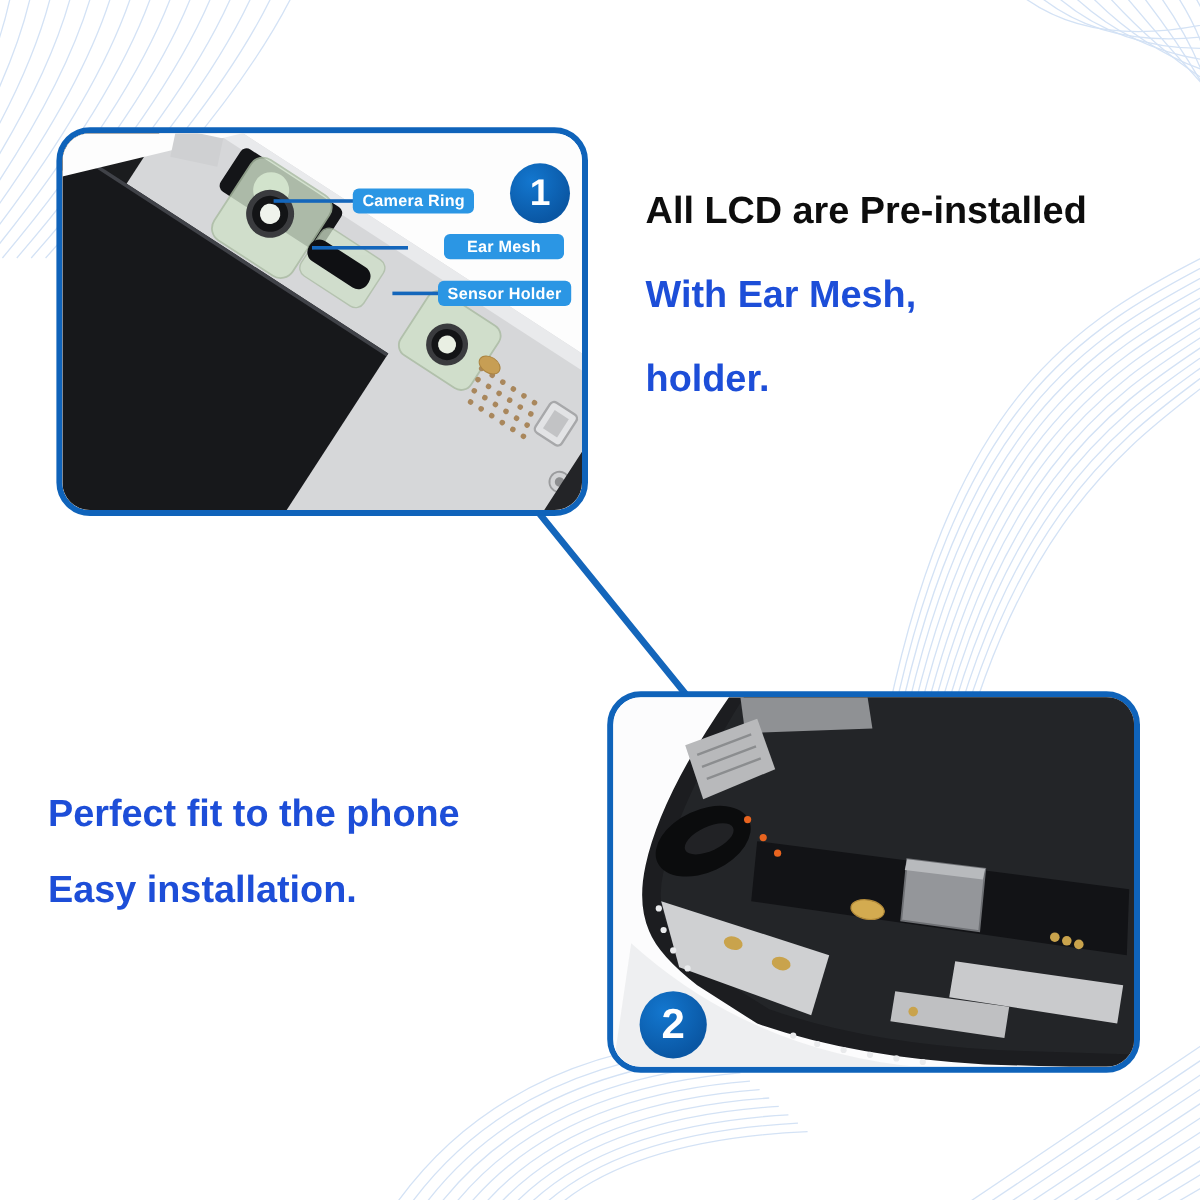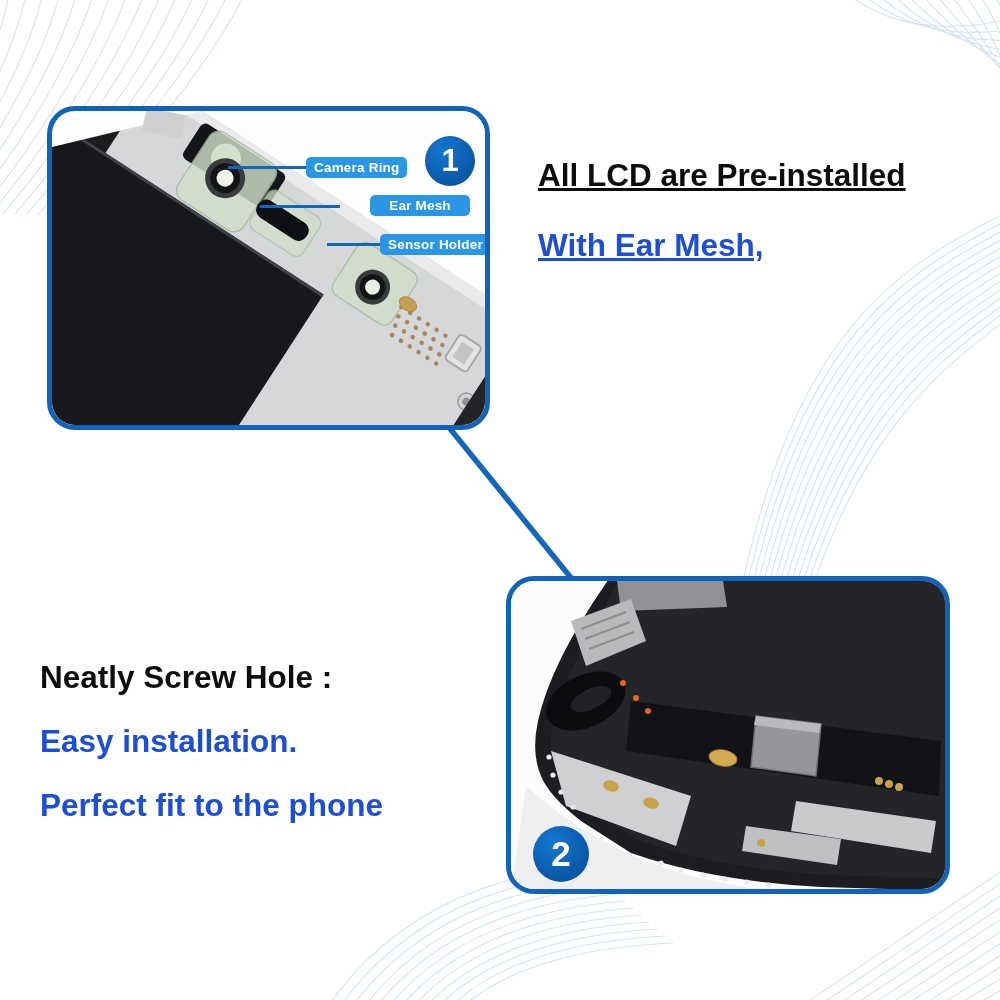--- a/index.html
+++ b/index.html
@@ -21,41 +21,41 @@
   .photo-card svg.art{position:absolute;left:0;top:0;width:100%;height:100%;display:block;}
 
   
   .pill{
     position:absolute;height:21px;min-width:100px;box-sizing:border-box;
     display:flex;align-items:center;justify-content:center;
     background:#2b96e4;color:#ffffff;font-weight:bold;font-size:13.5px;
     border-radius:5px;padding:0 8px;letter-spacing:.2px;white-space:nowrap;
   }
   .leader{position:absolute;height:3px;background:#1466bb;}
-  #callout-camera .pill{left:254px;top:46px;}
+  #callout-camera .pill{left:242px;top:46px;}
   #callout-camera .leader{left:176px;top:55px;width:80px;}
   #callout-ear .pill{left:286px;top:84px;margin-left:32px;}
   #callout-ear .leader{left:208px;top:94px;width:80px;}
-  #callout-sensor .pill{left:328px;top:123px;}
+  #callout-sensor .pill{left:313px;top:123px;}
   #callout-sensor .leader{left:275px;top:132px;width:59px;}
 
   
   .step{
     position:absolute;border-radius:50%;
     background:radial-gradient(circle at 36% 30%, #1377cf 0%, #0a57a4 72%);
     color:#ffffff;font-weight:bold;display:flex;align-items:center;justify-content:center;
   }
   #step1{left:373px;top:25px;width:50px;height:50px;font-size:31px;}
   #step2{left:22px;top:245px;width:56px;height:56px;font-size:35px;}
 
   
   .textblock{position:absolute;}
   .textblock p{margin:0;font-weight:bold;white-space:nowrap;}
   #headline{left:538px;top:140px;}
-  #headline p{font-size:31.5px;line-height:70px;text-decoration:underline;}
+  #headline p{font-size:31.5px;line-height:70px;}
   #feature{left:40px;top:645px;}
   #feature p{font-size:31.5px;line-height:64px;}
   .t-black{color:#0d0d0d;}
   .t-blue{color:#1d4ed8;}
 </style>
 </head>
 <body>
 
 <div class="stage">
 
@@ -219,26 +219,26 @@
       <span class="pill">Sensor Holder</span>
     </div>
     <div class="step" id="step1">
       <span>1</span>
     </div>
   </figure>
 
   <section class="textblock" id="headline">
     <p class="t-black">All LCD are Pre-installed</p>
     <p class="t-blue">With Ear Mesh,</p>
+    <p class="t-blue">holder.</p>
   </section>
 
   <section class="textblock" id="feature">
-    <p class="t-black">Neatly Screw Hole :</p>
+    <p class="t-blue">Perfect fit to the phone</p>
     <p class="t-blue">Easy installation.</p>
-    <p class="t-blue">Perfect fit to the phone</p>
   </section>
 
   <figure class="photo-card" id="photo2" style="margin:0">
     <svg class="art" viewBox="0 0 434 308" preserveAspectRatio="none" xmlns="http://www.w3.org/2000/svg">
       <rect x="0" y="0" width="434" height="308" fill="#fcfcfd"></rect>
 
       <path d="M 15 205 Q 140 318 330 310 L 434 314 L 434 308 L 0 308 Z" fill="#e8e9eb" opacity="0.7"></path>
 
       <path d="M 100 -5 Q 40 80 27 140 Q 20 172 30 195 Q 38 215 70 240 L 120 272 Q 200 300 310 306 L 440 310 L 440 -5 Z" fill="#1c1d20"></path>
 

